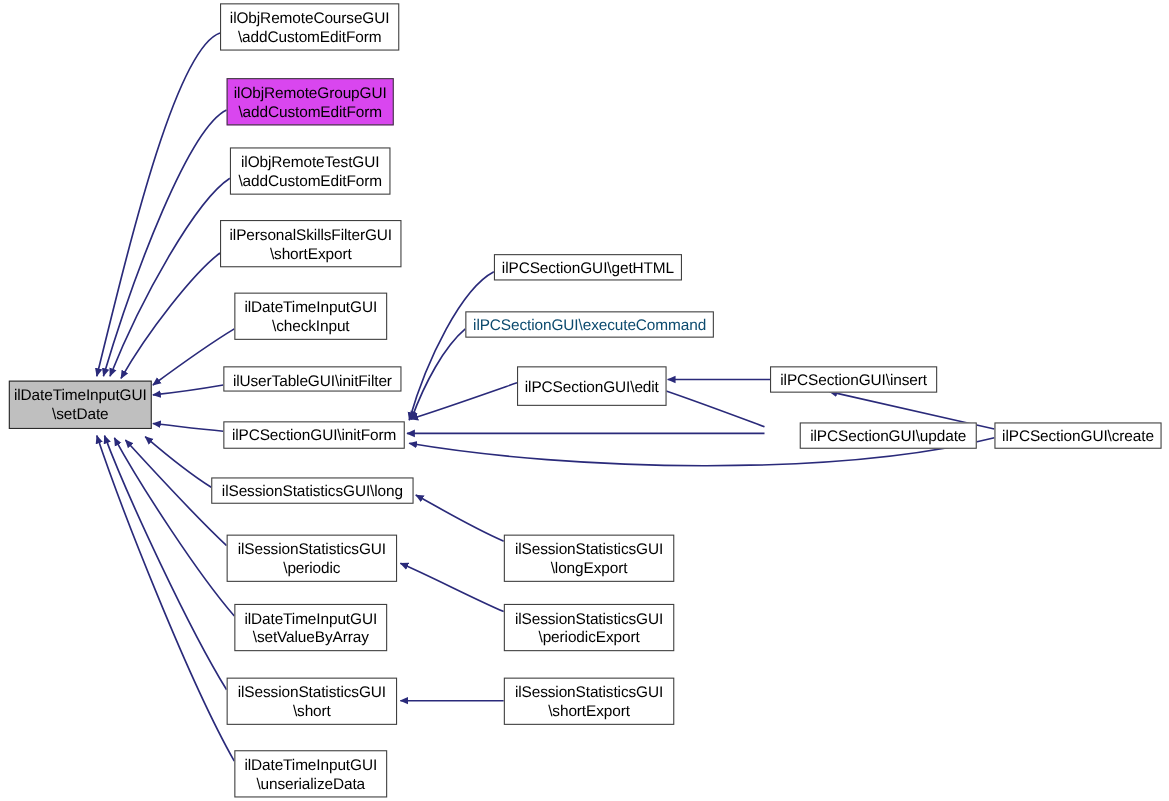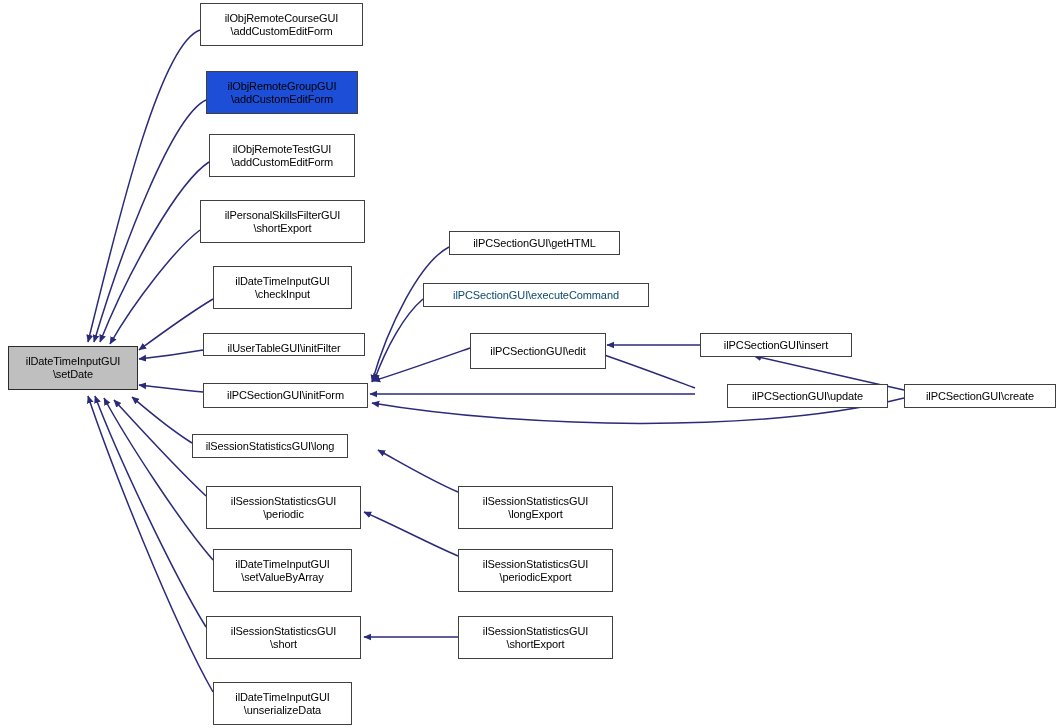--- a/index.html
+++ b/index.html
@@ -27,21 +27,21 @@
     position: absolute;
     box-sizing: border-box;
     border: 1px solid #404040;
     background: #ffffff;
     color: #000000;
     display: flex;
     align-items: center;
     justify-content: center;
     text-align: center;
     line-height: 1.18;
-    font-size: 11px;
+    font-size: 14px;
     letter-spacing: -0.1px;
     white-space: pre-line;
     z-index: 2;
   }
   .gnode.root {
     background: #bfbfbf;
     border-color: #2b2b2b;
   }
   .gnode .lbl {
     display: block;
@@ -80,31 +80,31 @@
       <path d="M695,388 C660,375 620,360 598,353" fill="none" stroke="#2a2a7a" stroke-width="1.5" marker-end="url(#arrowhead)"></path>
       <path d="M904,390 C850,378 790,364 754,356" fill="none" stroke="#2a2a7a" stroke-width="1.5" marker-end="url(#arrowhead)"></path>
       <path d="M458,492 C430,480 400,462 378,450" fill="none" stroke="#2a2a7a" stroke-width="1.5" marker-end="url(#arrowhead)"></path>
       <path d="M458,556 C430,544 392,524 364,512" fill="none" stroke="#2a2a7a" stroke-width="1.5" marker-end="url(#arrowhead)"></path>
       <path d="M458,637 C430,637 392,637 364,637" fill="none" stroke="#2a2a7a" stroke-width="1.5" marker-end="url(#arrowhead)"></path>
     </svg>
 <div class="gnode root" style="left: 8px; top: 346px; width: 130px; height: 44px; border-color: rgb(43, 43, 43); background: rgb(191, 191, 191); color: rgb(0, 0, 0);"><span class="lbl">ilDateTimeInputGUI
 \setDate</span></div>
     <div class="gnode" style="left: 200px; top: 3px; width: 163px; height: 43px; border-color: rgb(64, 64, 64); background: rgb(255, 255, 255); color: rgb(0, 0, 0);"><span class="lbl">ilObjRemoteCourseGUI
 \addCustomEditForm</span></div>
-    <div class="gnode" style="left: 206px; top: 71px; width: 152px; height: 43px; border-color: rgb(64, 64, 64); background: #1d4ed8; color: rgb(0, 0, 0);"><span class="lbl">ilObjRemoteGroupGUI
+    <div class="gnode" style="left: 206px; top: 71px; width: 152px; height: 43px; border-color: rgb(64, 64, 64); background: #d946ef; color: rgb(0, 0, 0);"><span class="lbl">ilObjRemoteGroupGUI
 \addCustomEditForm</span></div>
     <div class="gnode" style="left: 209px; top: 134px; width: 146px; height: 43px; border-color: rgb(64, 64, 64); background: rgb(255, 255, 255); color: rgb(0, 0, 0);"><span class="lbl">ilObjRemoteTestGUI
 \addCustomEditForm</span></div>
     <div class="gnode" style="left: 200px; top: 200px; width: 165px; height: 43px; border-color: rgb(64, 64, 64); background: rgb(255, 255, 255); color: rgb(0, 0, 0);"><span class="lbl">ilPersonalSkillsFilterGUI
 \shortExport</span></div>
     <div class="gnode" style="left: 213px; top: 266px; width: 139px; height: 43px; border-color: rgb(64, 64, 64); background: rgb(255, 255, 255); color: rgb(0, 0, 0);"><span class="lbl">ilDateTimeInputGUI
 \checkInput</span></div>
     <div class="gnode" style="left: 203px; top: 333px; width: 162px; height: 23px; border-color: rgb(64, 64, 64); background: rgb(255, 255, 255); color: rgb(0, 0, 0); align-items: flex-end;"><span class="lbl">ilUserTableGUI\initFilter</span></div>
     <div class="gnode" style="left: 203px; top: 383px; width: 165px; height: 25px; border-color: rgb(64, 64, 64); background: rgb(255, 255, 255); color: rgb(0, 0, 0);"><span class="lbl">ilPCSectionGUI\initForm</span></div>
-    <div class="gnode" style="left: 192px; top: 434px; width: 156px; height: 24px; border-color: rgb(64, 64, 64); background: rgb(255, 255, 255); color: rgb(0, 0, 0);"><span class="lbl">ilSessionStatisticsGUI\long</span></div>
+    <div class="gnode" style="left: 192px; top: 434px; width: 184px; height: 24px; border-color: rgb(64, 64, 64); background: rgb(255, 255, 255); color: rgb(0, 0, 0);"><span class="lbl">ilSessionStatisticsGUI\long</span></div>
     <div class="gnode" style="left: 206px; top: 486px; width: 155px; height: 43px; border-color: rgb(64, 64, 64); background: rgb(255, 255, 255); color: rgb(0, 0, 0);"><span class="lbl">ilSessionStatisticsGUI
 \periodic</span></div>
     <div class="gnode" style="left: 213px; top: 549px; width: 139px; height: 43px; border-color: rgb(64, 64, 64); background: rgb(255, 255, 255); color: rgb(0, 0, 0);"><span class="lbl">ilDateTimeInputGUI
 \setValueByArray</span></div>
     <div class="gnode" style="left: 206px; top: 616px; width: 155px; height: 43px; border-color: rgb(64, 64, 64); background: rgb(255, 255, 255); color: rgb(0, 0, 0);"><span class="lbl">ilSessionStatisticsGUI
 \short</span></div>
     <div class="gnode" style="left: 213px; top: 682px; width: 139px; height: 43px; border-color: rgb(64, 64, 64); background: rgb(255, 255, 255); color: rgb(0, 0, 0);"><span class="lbl">ilDateTimeInputGUI
 \unserializeData</span></div>
     <div class="gnode" style="left: 449px; top: 231px; width: 171px; height: 24px; border-color: rgb(64, 64, 64); background: rgb(255, 255, 255); color: rgb(0, 0, 0);"><span class="lbl">ilPCSectionGUI\getHTML</span></div>
     <div class="gnode" style="left: 423px; top: 283px; width: 226px; height: 24px; border-color: rgb(64, 64, 64); background: rgb(255, 255, 255); color: #0c4a6e;"><span class="lbl">ilPCSectionGUI\executeCommand</span></div>

